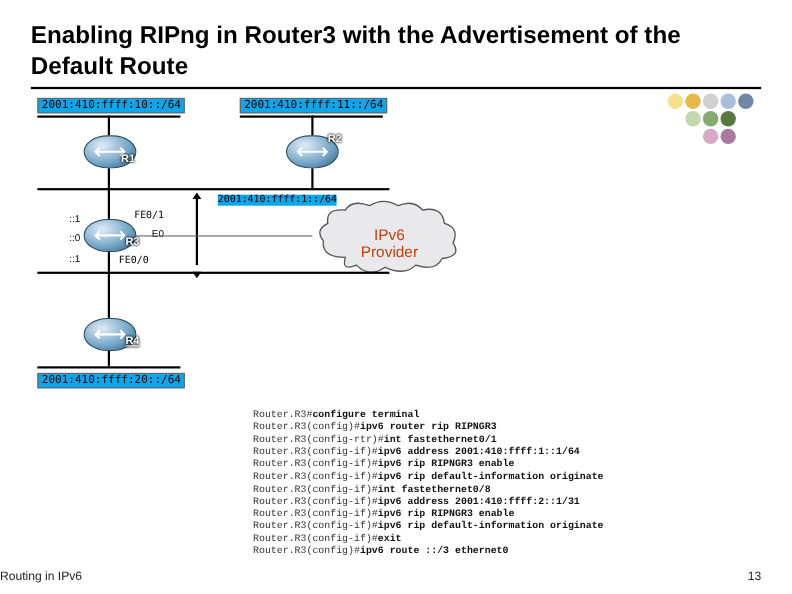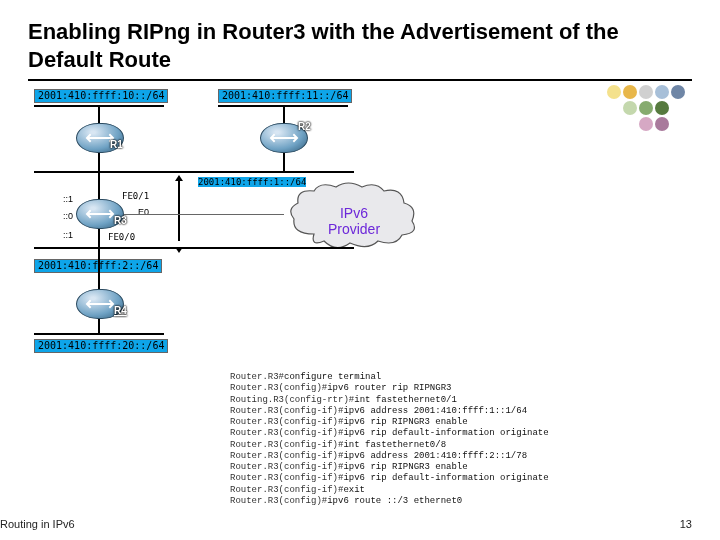--- a/index.html
+++ b/index.html
@@ -99,32 +99,32 @@
     position:absolute;
     width: 140px; height: 74px;
   }
   .cloud svg { width:100%; height:100%; }
   .cloud-text {
     position:absolute;
     width:100%;
     top: 26px;
     text-align:center;
     font: 14px Arial;
-    color:#6d28d9;
+    color:#c2410c;
   }
   
   .cli {
     position: absolute;
     left: 230px; top: 372px;
     width: 470px;
     font: 9px/1.25 "Courier New", monospace;
     color: #333;
     white-space: pre;
   }
-  .cli b { font-weight: normal; color:#111; }
+  .cli b { font-weight: bold; color:#111; }
 
   .footer-center {
     position:absolute;
     bottom: 10px;
     left: 0; width:100%;
     text-align:left;
     font: 11px Arial;
     color:#222;
   }
   .footer-right {
@@ -221,47 +221,46 @@
     </div>
 
     <div class="vconn" style="left:70px; top:140px; height:18px;"></div>
     <div class="small" style="left:35px; top:142px;">::1</div>
     <div class="iface" style="left:80px; top:144px;">FE0/0</div>
 
     <div class="busline" style="left:6px; top:158px; width:320px;"></div>
 
     <div class="arrow-head" style="left:147px; top:158px; border-top:6px solid #000;"></div>
 
-    <div class="netlabel" style="left:6px; top:170px;">2001:410:ffff:2::/64</div>
 
     <div class="vconn" style="left:70px; top:158px; height:42px;"></div>
 
     <div class="router" style="left:48px; top:200px;">
       <div class="arrows"><svg viewBox="0 0 48 30">
             <g stroke="#fff" stroke-width="2" fill="none">
               <path d="M10 15 L38 15 M14 11 L10 15 L14 19 M34 11 L38 15 L34 19"></path>
             </g>
           </svg></div>
     </div>
     <div class="rlabel" style="left:86px; top:216px;text-decoration:underline;">R4</div>
 
     <div class="vconn" style="left:70px; top:230px; height:14px;"></div>
     <div class="busline" style="left:6px; top:244px; width:130px;"></div>
     <div class="netlabel" style="left:6px; top:250px;">2001:410:ffff:20::/64</div>
 
   </div>
 
   <div class="cli"><span>Router.R3#</span><b>configure terminal</b>
 <span>Router.R3(config)#</span><b>ipv6 router rip RIPNGR3</b>
-<span>Routing.R3(config-rtr)#</span><b>int fastethernet0/1</b>
+<span>Router.R3(config-rtr)#</span><b>int fastethernet0/1</b>
 <span>Router.R3(config-if)#</span><b>ipv6 address 2001:410:ffff:1::1/64</b>
 <span>Router.R3(config-if)#</span><b>ipv6 rip RIPNGR3 enable</b>
 <span>Router.R3(config-if)#</span><b>ipv6 rip default-information originate</b>
 <span>Router.R3(config-if)#</span><b>int fastethernet0/8</b>
-<span>Router.R3(config-if)#</span><b>ipv6 address 2001:410:ffff:2::1/78</b>
+<span>Router.R3(config-if)#</span><b>ipv6 address 2001:410:ffff:2::1/31</b>
 <span>Router.R3(config-if)#</span><b>ipv6 rip RIPNGR3 enable</b>
 <span>Router.R3(config-if)#</span><b>ipv6 rip default-information originate</b>
 <span>Router.R3(config-if)#</span><b>exit</b>
 <span>Router.R3(config)#</span><b>ipv6 route ::/3 ethernet0</b></div>
 
   <div class="footer-center">Routing in IPv6</div>
   <div class="footer-right">13</div>
 
 </div>
 

